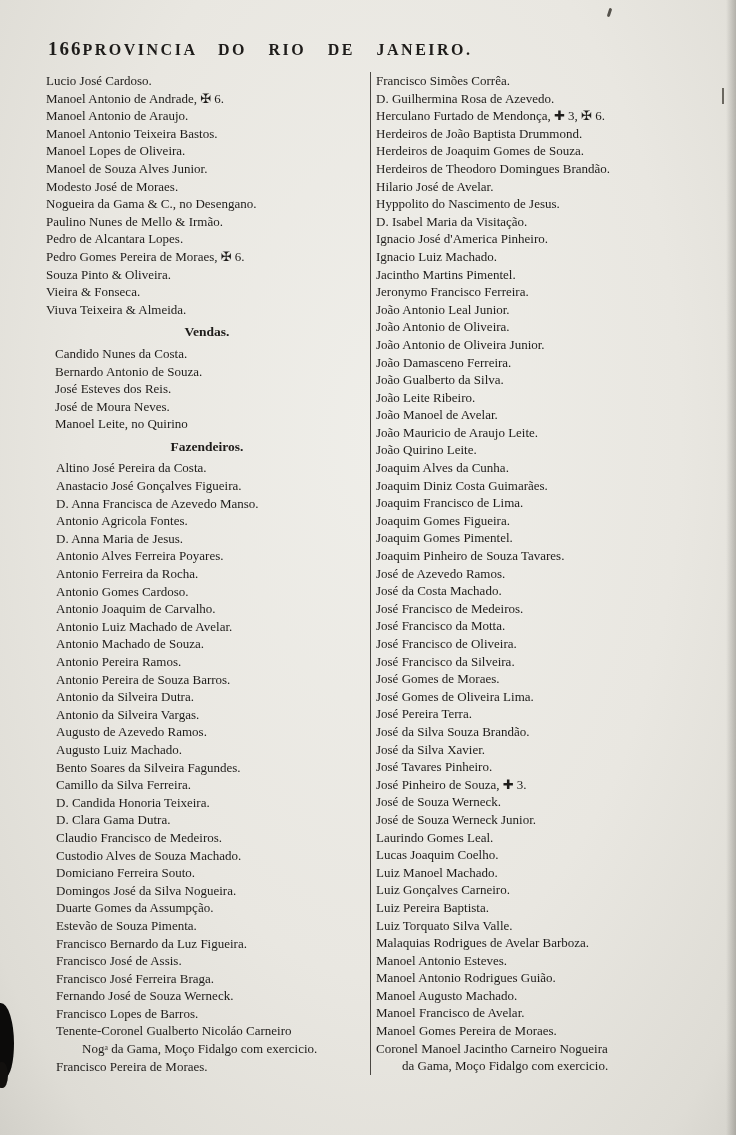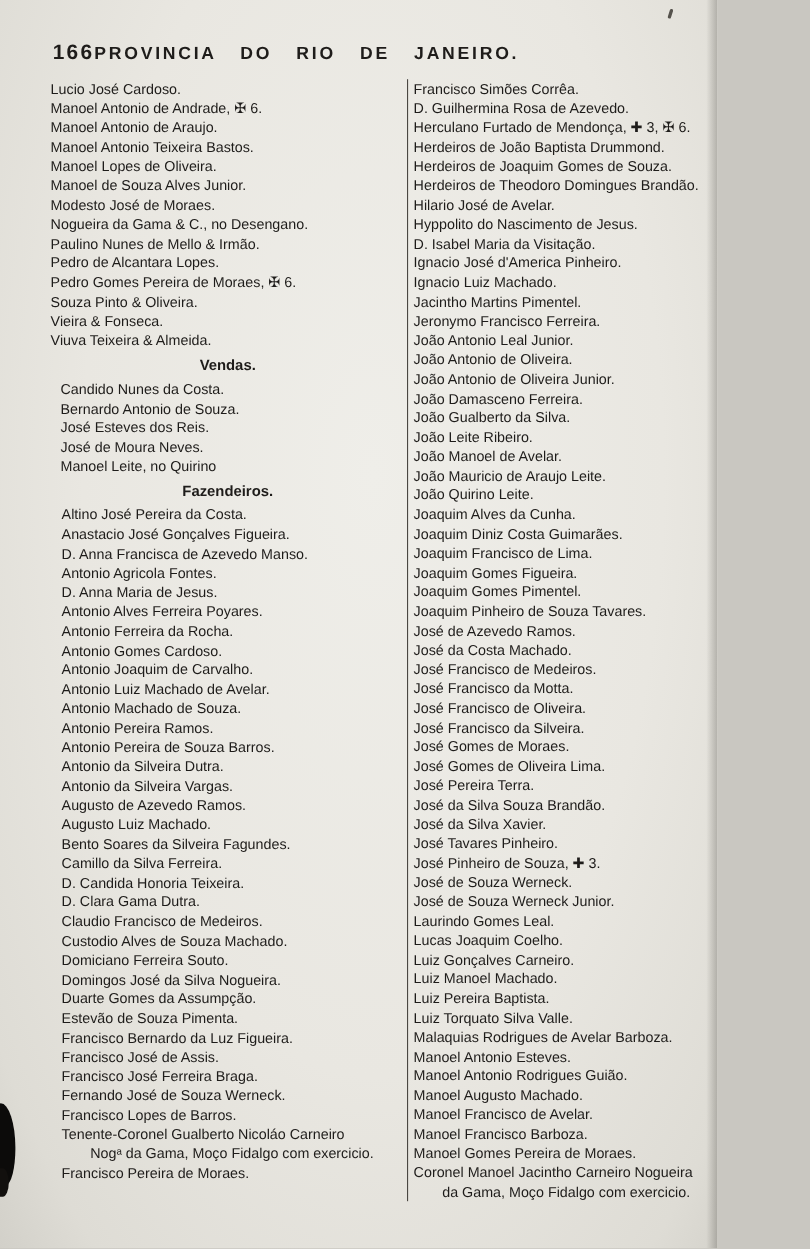--- a/index.html
+++ b/index.html
@@ -5,25 +5,25 @@
   html, body {
     margin: 0;
     padding: 0;
     width: 736px;
     height: 1135px;
     overflow: hidden;
     background: #c9c7c1;
   }
   .page {
     position: relative;
-    width: 652px;
+    width: 736px;
     height: 1135px;
     box-sizing: border-box;
     background: radial-gradient(ellipse at 52% 38%, #efeee9 0%, #e9e7e1 55%, #dedcd5 88%, #d2d0c9 100%);
-    font-family: Liberation Sans, sans-serif;
+    font-family: Liberation Serif, serif;
     color: #1e1c1a;
     overflow: hidden;
   }
   .page::after { 
     content: "";
     position: absolute;
     top: 0; right: 0;
     width: 10px; height: 100%;
     background: linear-gradient(to left, rgba(90,88,82,0.35), rgba(90,88,82,0));
     pointer-events: none;
@@ -236,30 +236,29 @@
           <div class="entry">José Gomes de Oliveira Lima.</div>
           <div class="entry">José Pereira Terra.</div>
           <div class="entry">José da Silva Souza Brandão.</div>
           <div class="entry">José da Silva Xavier.</div>
           <div class="entry">José Tavares Pinheiro.</div>
           <div class="entry">José Pinheiro de Souza, ✚ 3.</div>
           <div class="entry">José de Souza Werneck.</div>
           <div class="entry">José de Souza Werneck Junior.</div>
           <div class="entry">Laurindo Gomes Leal.</div>
           <div class="entry">Lucas Joaquim Coelho.</div>
+          <div class="entry">Luiz Manoel Machado.</div>
           <div class="entry">Luiz Gonçalves Carneiro.</div>
-          <div class="entry">Luiz Manoel Machado.</div>
           <div class="entry">Luiz Pereira Baptista.</div>
           <div class="entry">Luiz Torquato Silva Valle.</div>
           <div class="entry">Malaquias Rodrigues de Avelar Barboza.</div>
           <div class="entry">Manoel Antonio Esteves.</div>
           <div class="entry">Manoel Antonio Rodrigues Guião.</div>
           <div class="entry">Manoel Augusto Machado.</div>
           <div class="entry">Manoel Francisco de Avelar.</div>
-          <div class="entry">Manoel Francisco Barboza.</div>
           <div class="entry">Manoel Gomes Pereira de Moraes.</div>
           <div class="entry">Coronel Manoel Jacintho Carneiro Nogueira
 da Gama, Moço Fidalgo com exercicio.</div>
         </div>
       </div>
   </div>
 
   <div class="ink-blot"></div>
   <div class="ink-blot-tail"></div>
 

